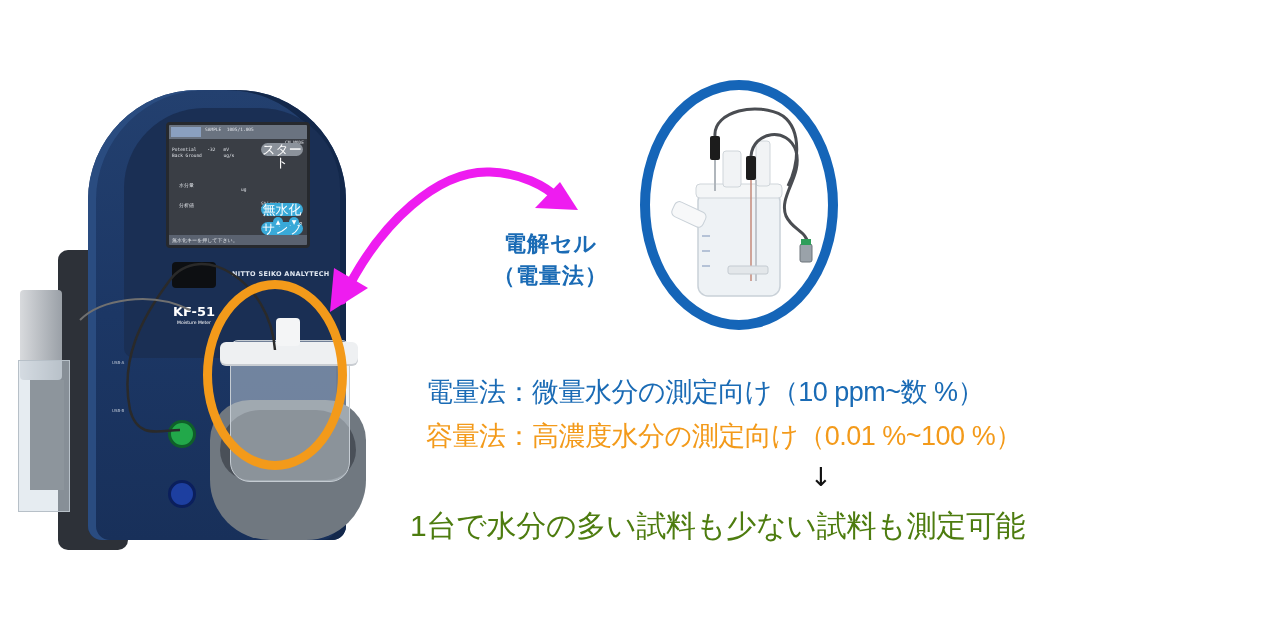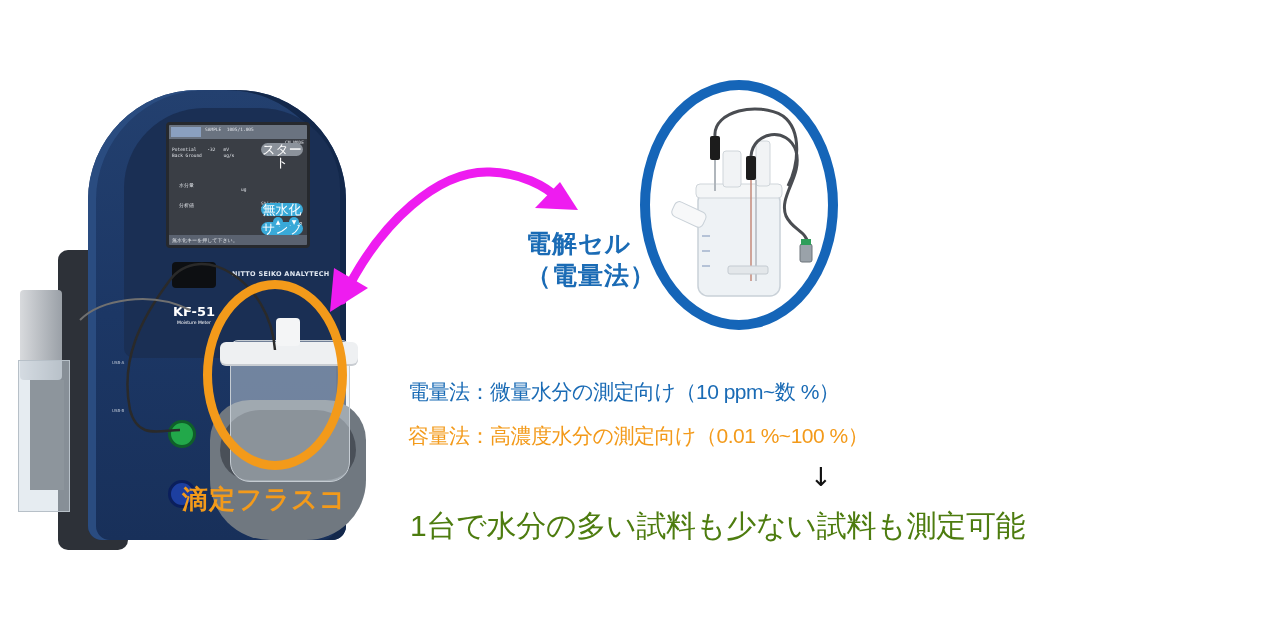--- a/index.html
+++ b/index.html
@@ -43,25 +43,25 @@
     
     .blue-ring { left:640px; top:80px; width:198px; height:250px; border:10px solid #1565b8; border-radius:50%; box-sizing:border-box; background:#fff; }
     #cell { left:668px; top:96px; width:150px; height:210px; }
 
     
     #arrow { left:320px; top:160px; width:270px; height:160px; }
 
     
     .label-blue { color:#1a6bb5; font-weight:bold; }
     .label-orange { color:#f39a1a; font-weight:bold; }
-    .cell-label { left:526px; top:228px; font-size:25px; line-height:32px; text-align:left; letter-spacing:1px; }
+    .cell-label { left:493px; top:228px; font-size:22px; line-height:32px; text-align:center; letter-spacing:1px; }
     .flask-label { left:182px; top:482px; font-size:26px; line-height:34px; text-align:center; letter-spacing:1px; }
     .flask-label span { display:block; }
 
-    .method-line { left:408px; font-family:"Liberation Sans", sans-serif; font-size:21px; line-height:32px; white-space:nowrap; letter-spacing:-0.5px; }
+    .method-line { left:426px; font-family:"Liberation Sans", sans-serif; font-size:27px; line-height:32px; white-space:nowrap; letter-spacing:-0.5px; }
     .method-line.l1 { top:376px; color:#1a6bb5; }
     .method-line.l2 { top:420px; color:#f39a1a; }
     .down-arrow { left:810px; top:462px; font-size:26px; color:#111; line-height:30px; }
     .conclusion { left:410px; top:508px; font-family:Liberation Sans, sans-serif; font-size:30px; line-height:36px; color:#4d7c0f; white-space:nowrap; letter-spacing:-0.3px; }
   </style>
 </head>
 <body>
 
 <div id="device" class="abs">
   <div class="abs dev-back"></div>
@@ -151,19 +151,18 @@
   <line x1="34" y1="155" x2="42" y2="155" stroke="#7c93b8" stroke-width="1"></line>
   <line x1="34" y1="170" x2="42" y2="170" stroke="#7c93b8" stroke-width="1"></line>
 </svg>
 
 <div class="abs cell-label label-blue">
   <div>電解セル</div>
   <div>（電量法）</div>
 </div>
 
 <div class="abs flask-label label-orange">
-  <span>滴定フラスコ</span>
 </div>
 
 <div class="abs method-line l1">電量法：微量水分の測定向け（10 ppm~数 %）</div>
 <div class="abs method-line l2">容量法：高濃度水分の測定向け（0.01 %~100 %）</div>
 <div class="abs down-arrow">↓</div>
 <div class="abs conclusion">1台で水分の多い試料も少ない試料も測定可能</div>
 
 </body></html>

